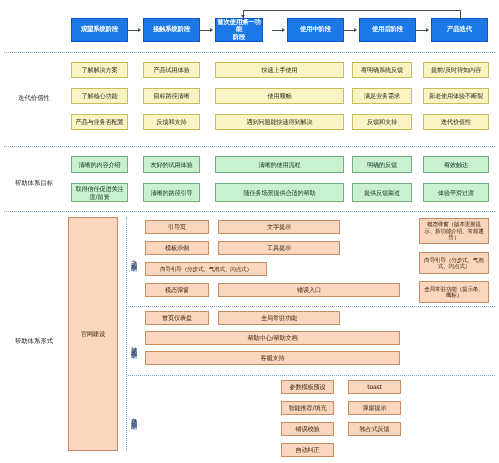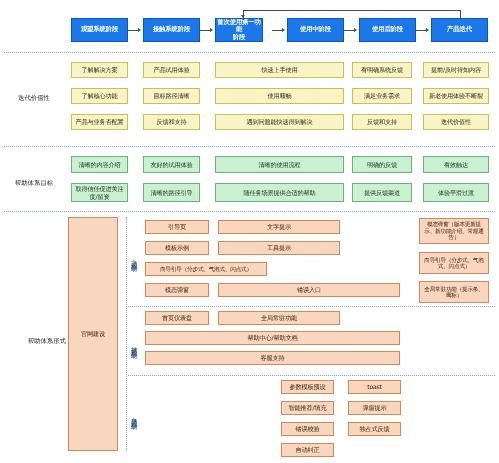--- a/index.html
+++ b/index.html
@@ -165,21 +165,21 @@
   <div class="box green" style="left:215px;top:183px;width:129px;height:19px;">随任务场景提供合适的帮助</div>
 
   <div class="box green" style="left:352px;top:156px;width:60px;height:17px;">明确的反馈</div>
   <div class="box green" style="left:352px;top:183px;width:60px;height:19px;">提供反馈渠道</div>
 
   <div class="box green" style="left:423px;top:156px;width:66px;height:17px;">有效触达</div>
   <div class="box green" style="left:423px;top:183px;width:66px;height:19px;">体验平滑过渡</div>
 
   <div class="hsep" style="top:211px;"></div>
 
-  <div class="rowlabel" style="top:337px;text-align:right;">帮助体系形式</div>
+  <div class="rowlabel" style="top:337px;">帮助体系形式</div>
 
   <div class="box peach" style="left:68px;top:217px;width:50px;height:234px;">官网建设</div>
 
   <div class="vsep" style="left:126px;top:217px;height:234px;"></div>
 
   <div class="vlabel" style="left:129px;top:222px;height:72px;width:10px;">主动式帮助</div>
 
   <div class="box peach" style="left:145px;top:220px;width:64px;height:14px;">引导页</div>
   <div class="box peach" style="left:145px;top:241px;width:64px;height:14px;">模板示例</div>
   <div class="box peach" style="left:145px;top:262px;width:122px;height:14px;font-size:5.6px;">向导引导（分步式、气泡式、闪点式）</div>

